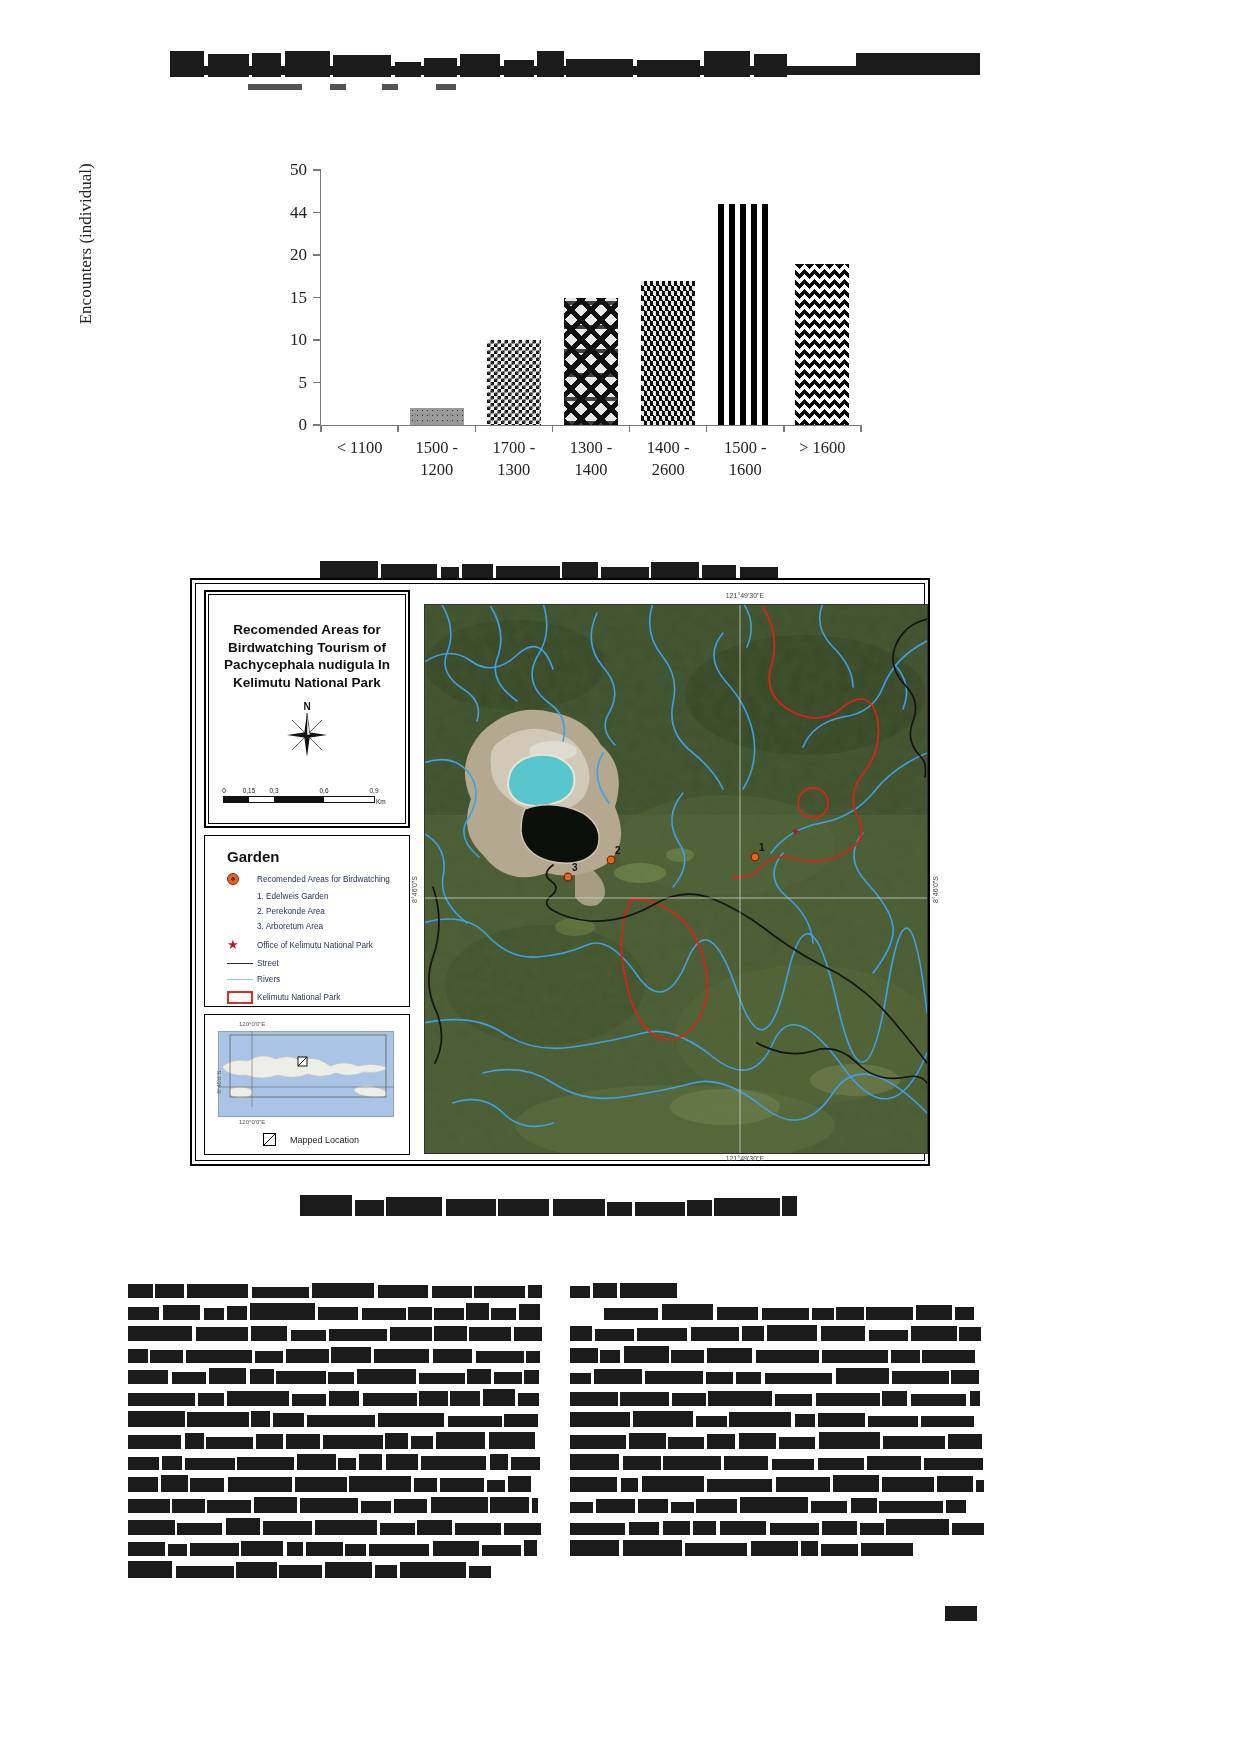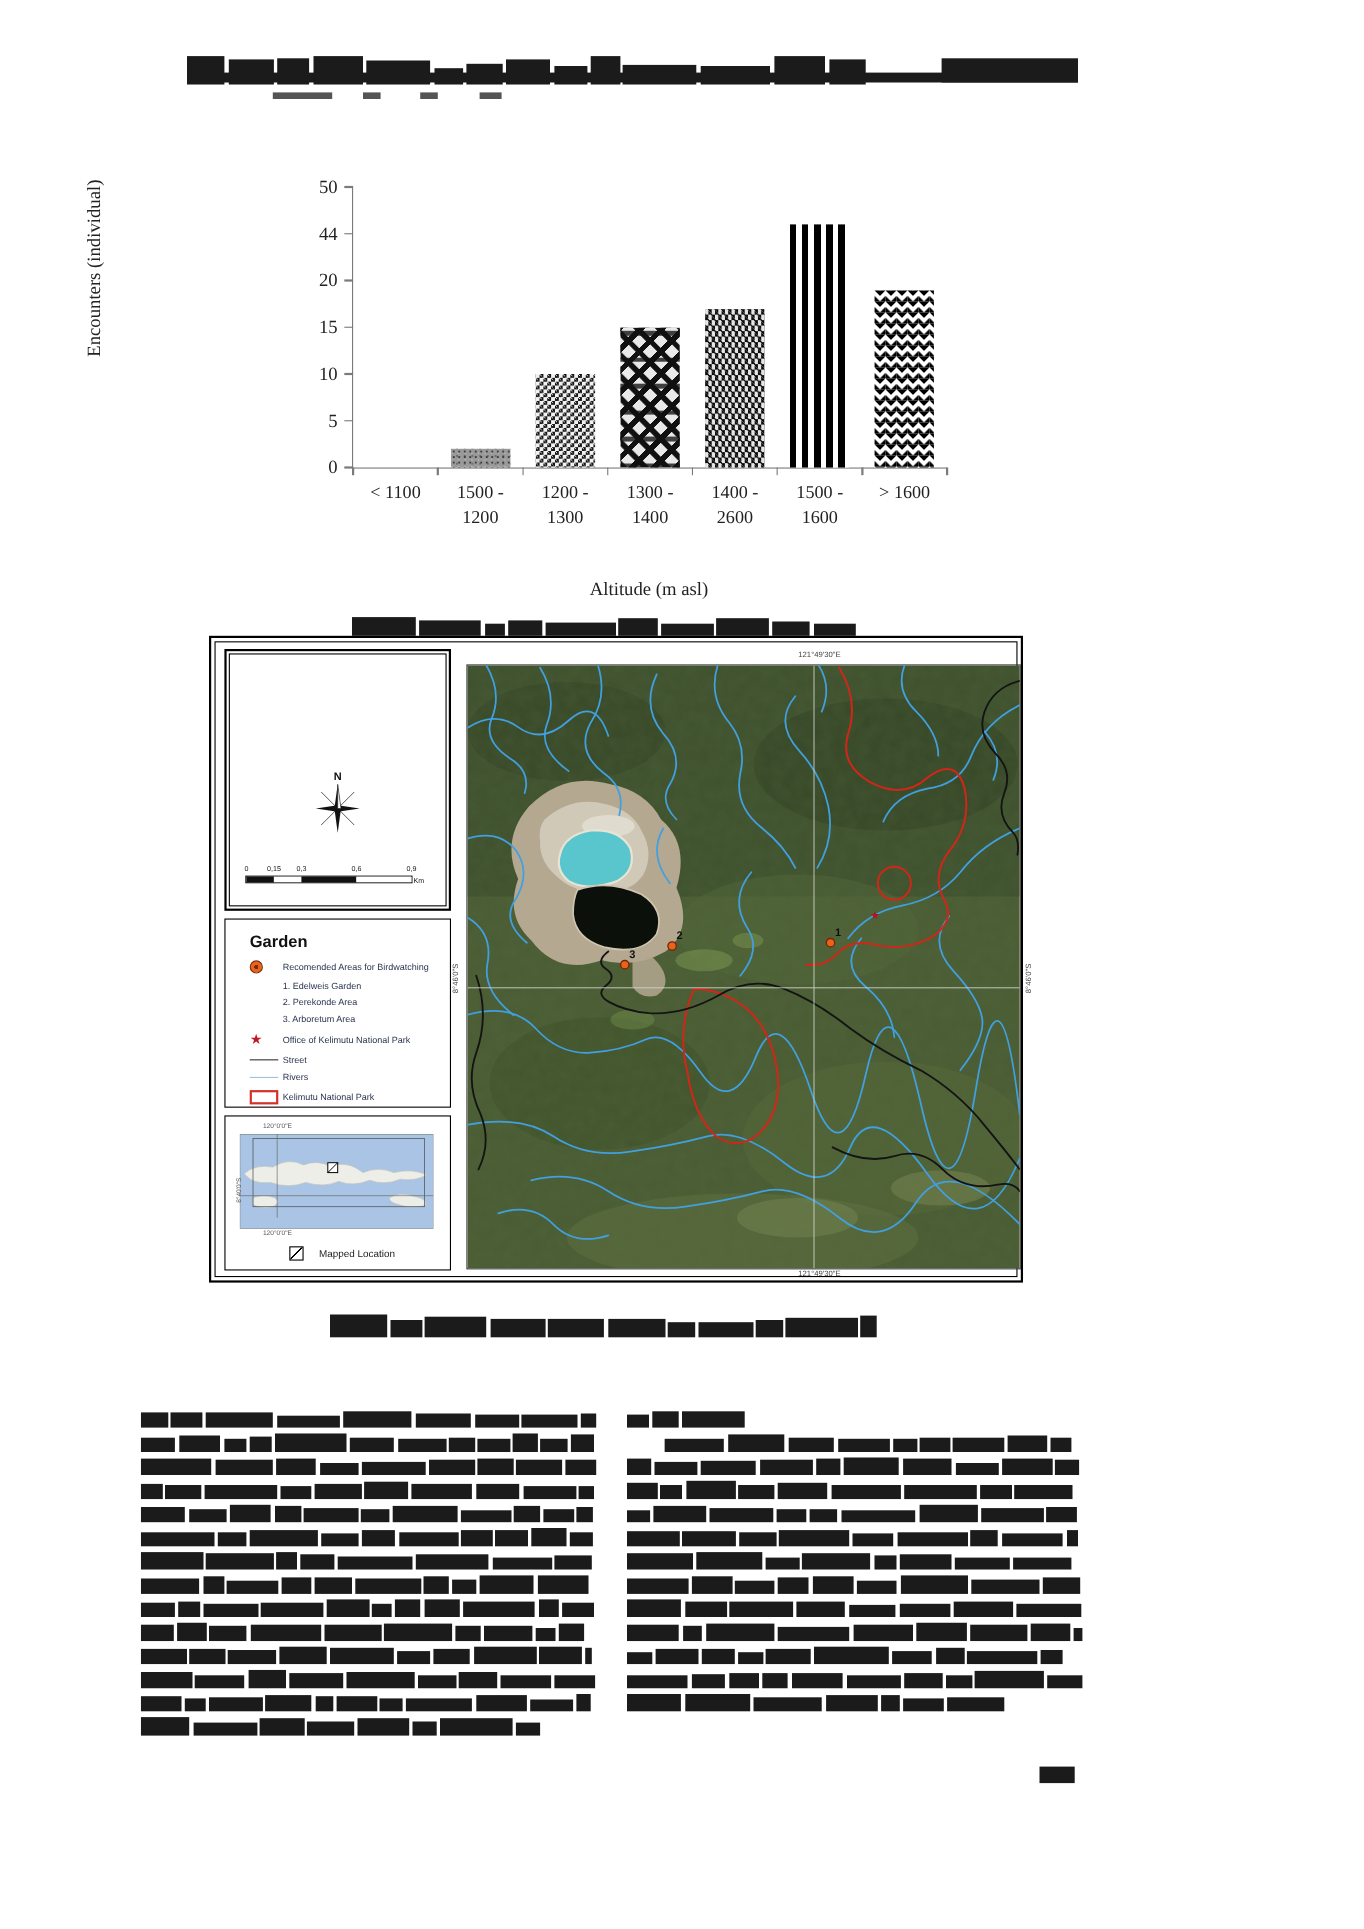--- a/index.html
+++ b/index.html
@@ -134,21 +134,21 @@
         <div class="xcat" style="left: 0px; width: 77.1429px; top: 267px;">
           <div>&lt; 1100</div>
         </div>
         <div class="bar pat-speckle" style="left: 88.7143px; width: 54px; height: 17px;"></div>
         <div class="xcat" style="left: 77.1429px; width: 77.1429px; top: 267px;">
           <div>1500 -</div>
           <div>1200</div>
         </div>
         <div class="bar pat-checker-small" style="left: 165.857px; width: 54px; height: 85px;"></div>
         <div class="xcat" style="left: 154.286px; width: 77.1429px; top: 267px;">
-          <div>1200 -</div>
+          <div>1700 -</div>
           <div>1300</div>
         </div>
         <div class="bar pat-diamond-large" style="left: 243px; width: 54px; height: 127.5px;"></div>
         <div class="xcat" style="left: 231.429px; width: 77.1429px; top: 267px;">
           <div>1300 -</div>
           <div>1400</div>
         </div>
         <div class="bar pat-diamond-dense" style="left: 320.143px; width: 54px; height: 144.5px;"></div>
         <div class="xcat" style="left: 308.571px; width: 77.1429px; top: 267px;">
           <div>1400 -</div>
@@ -157,21 +157,20 @@
         <div class="bar pat-stripe-vertical" style="left: 397.286px; width: 54px; height: 221px;"></div>
         <div class="xcat" style="left: 385.714px; width: 77.1429px; top: 267px;">
           <div>1500 -</div>
           <div>1600</div>
         </div>
         <div class="bar pat-zigzag" style="left: 474.429px; width: 54px; height: 161.5px;"></div>
         <div class="xcat" style="left: 462.857px; width: 77.1429px; top: 267px;">
           <div>&gt; 1600</div>
         </div>
       </div>
-    <div class="xlabel">Altitude (m asl)</div>
   </div>
 
   <div class="redact" id="cap1" style="left:320px;top:558px;width:470px;height:24px">
       <div style="width: 58px; height: 21px; background: rgb(27, 27, 27); flex: 0 0 auto; margin-right: 3.21666px;"></div>
       <div style="width: 55.6768px; height: 18.0213px; background: rgb(27, 27, 27); flex: 0 0 auto; margin-right: 3.82196px;"></div>
       <div style="width: 18.3704px; height: 14.8695px; background: rgb(27, 27, 27); flex: 0 0 auto; margin-right: 3.33198px;"></div>
       <div style="width: 30.4375px; height: 18.0868px; background: rgb(27, 27, 27); flex: 0 0 auto; margin-right: 3.63427px;"></div>
       <div style="width: 63.8119px; height: 16.1512px; background: rgb(27, 27, 27); flex: 0 0 auto; margin-right: 2.25921px;"></div>
       <div style="width: 35.2014px; height: 19.6056px; background: rgb(27, 27, 27); flex: 0 0 auto; margin-right: 3.29619px;"></div>
       <div style="width: 48.0865px; height: 15.2511px; background: rgb(27, 27, 27); flex: 0 0 auto; margin-right: 2.29072px;"></div>
@@ -179,20 +178,21 @@
       <div style="width: 34.4631px; height: 17.22px; background: rgb(27, 27, 27); flex: 0 0 auto; margin-right: 3.62081px;"></div>
       <div style="width: 38.0818px; height: 15.0429px; background: rgb(27, 27, 27); flex: 0 0 auto; margin-right: 2.38737px;"></div>
     </div>
   <div class="redact-solid" style="left:352px;top:582px;width:26px;height:5px"></div>
 
   <div class="fig-outer">
     <div class="fig-inner">
 
       <div class="panel" style="top:6px;height:238px">
         <div class="panel-in">
+          <div class="map-title">Recomended Areas for Birdwatching Tourism of Pachycephala nudigula In Kelimutu National Park</div>
           <div class="compass">
             <div style="font-size:10px;font-weight:bold;color:#111">N</div>
             <svg width="46" height="46" viewBox="0 0 46 46">
               <line x1="8" y1="8" x2="38" y2="38" stroke="#444" stroke-width="0.8"></line>
               <line x1="38" y1="8" x2="8" y2="38" stroke="#444" stroke-width="0.8"></line>
               <path d="M23,1 L26,23 L23,45 L20,23 Z" fill="#111"></path>
               <path d="M3,23 L23,20 L43,23 L23,26 Z" fill="#111"></path>
               <path d="M23,1 L26,23 L23,23 Z" fill="#fff" stroke="#111" stroke-width="0.5"></path>
             </svg>
           </div>

